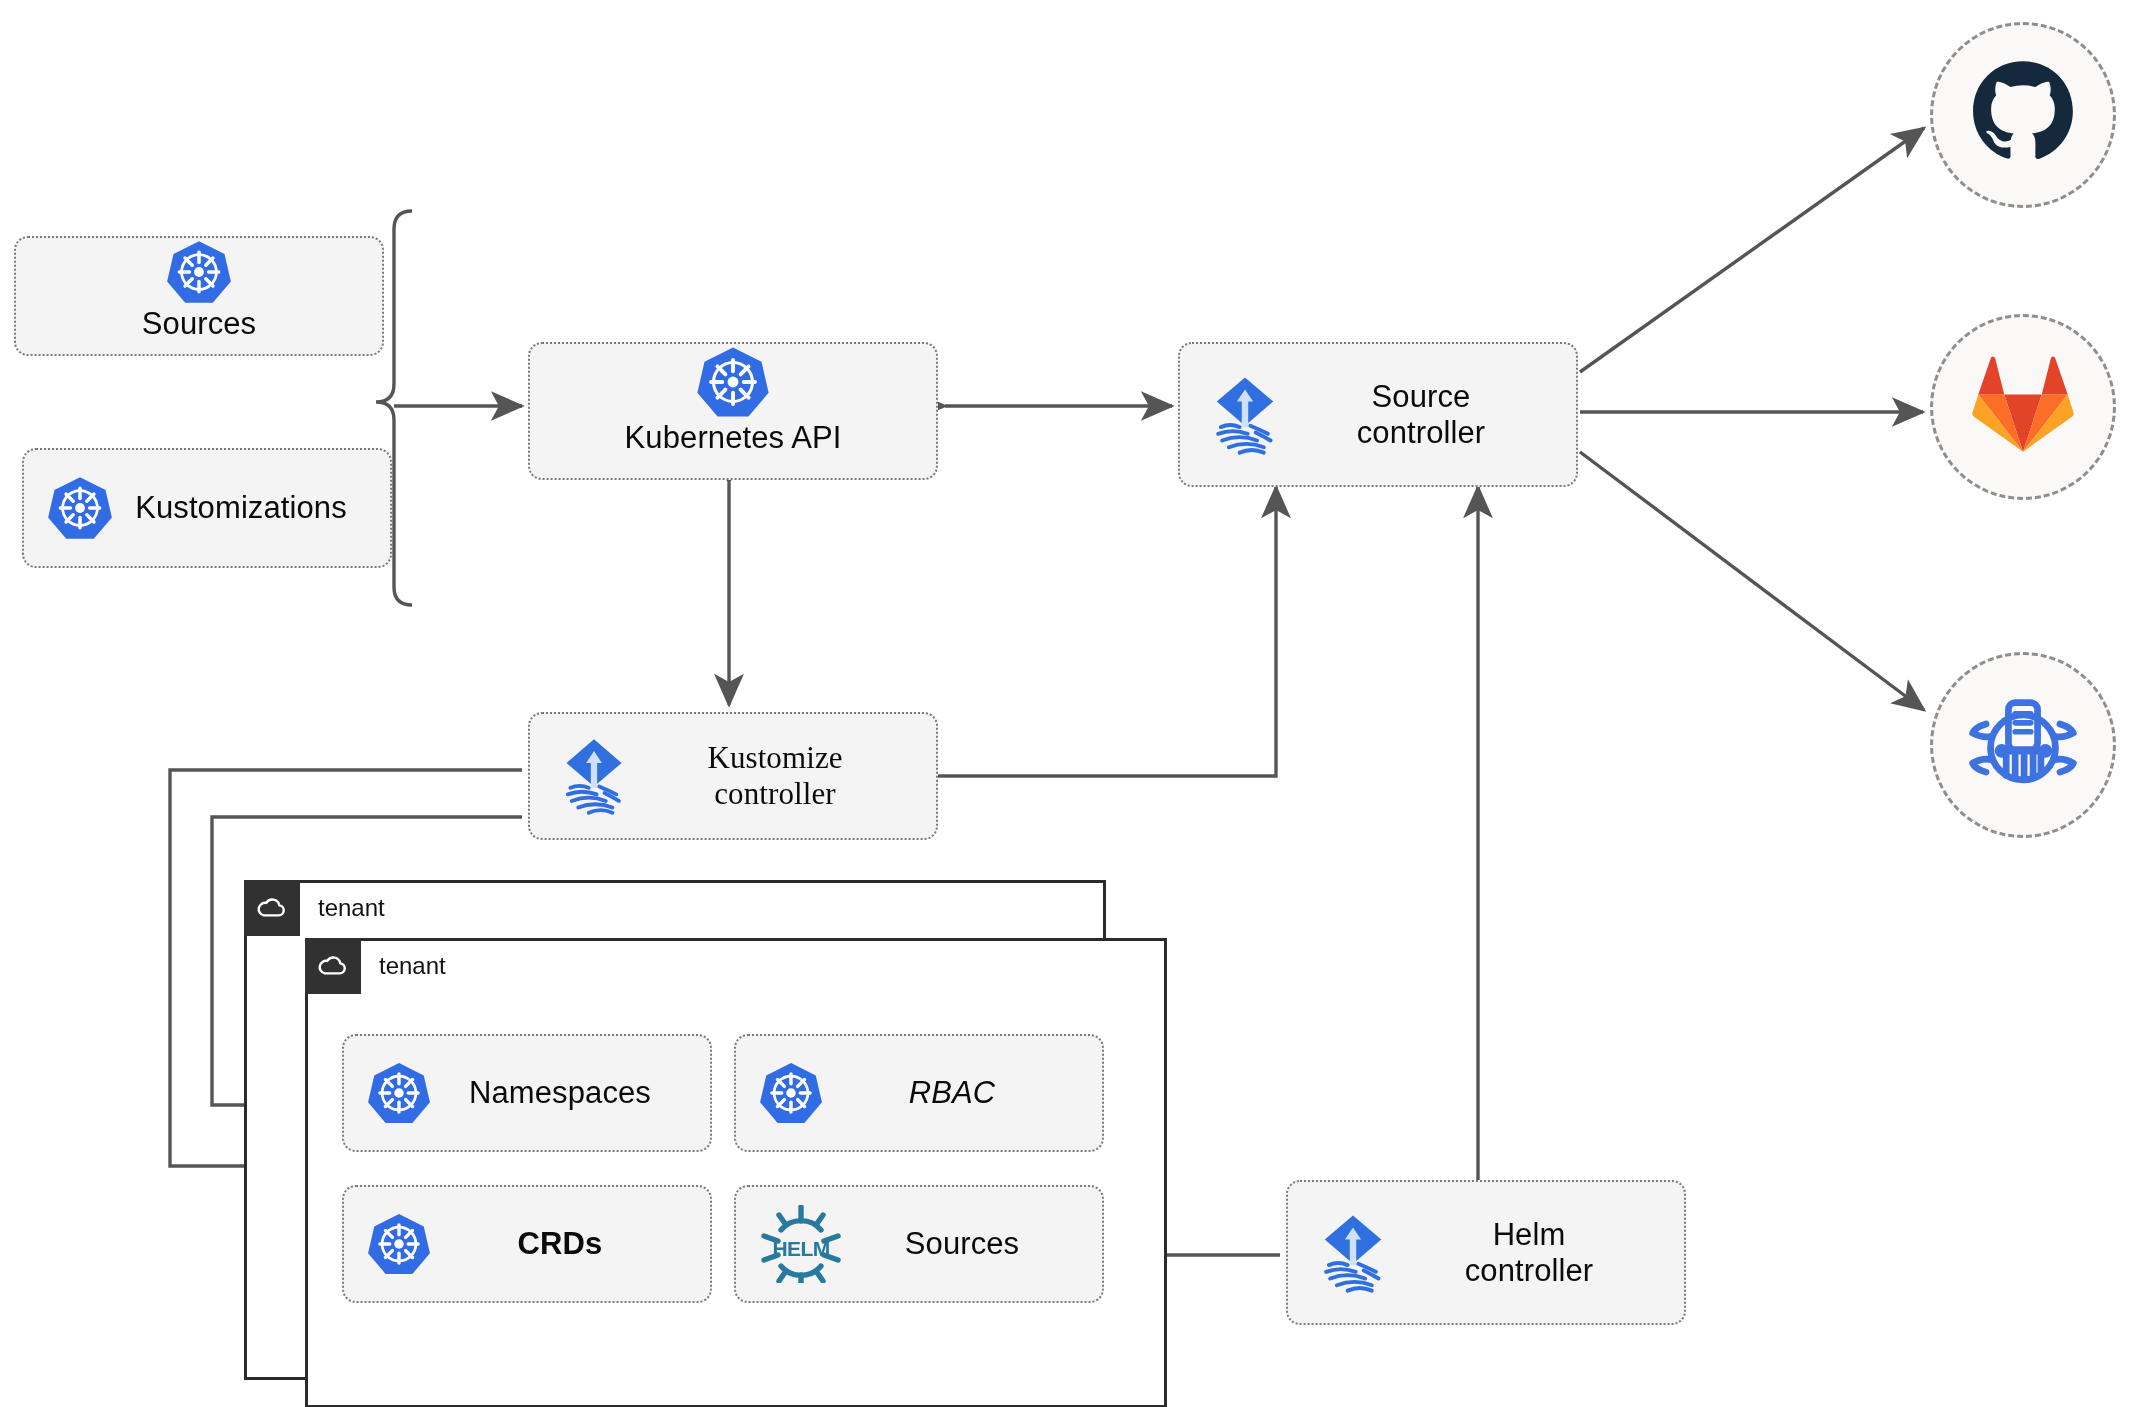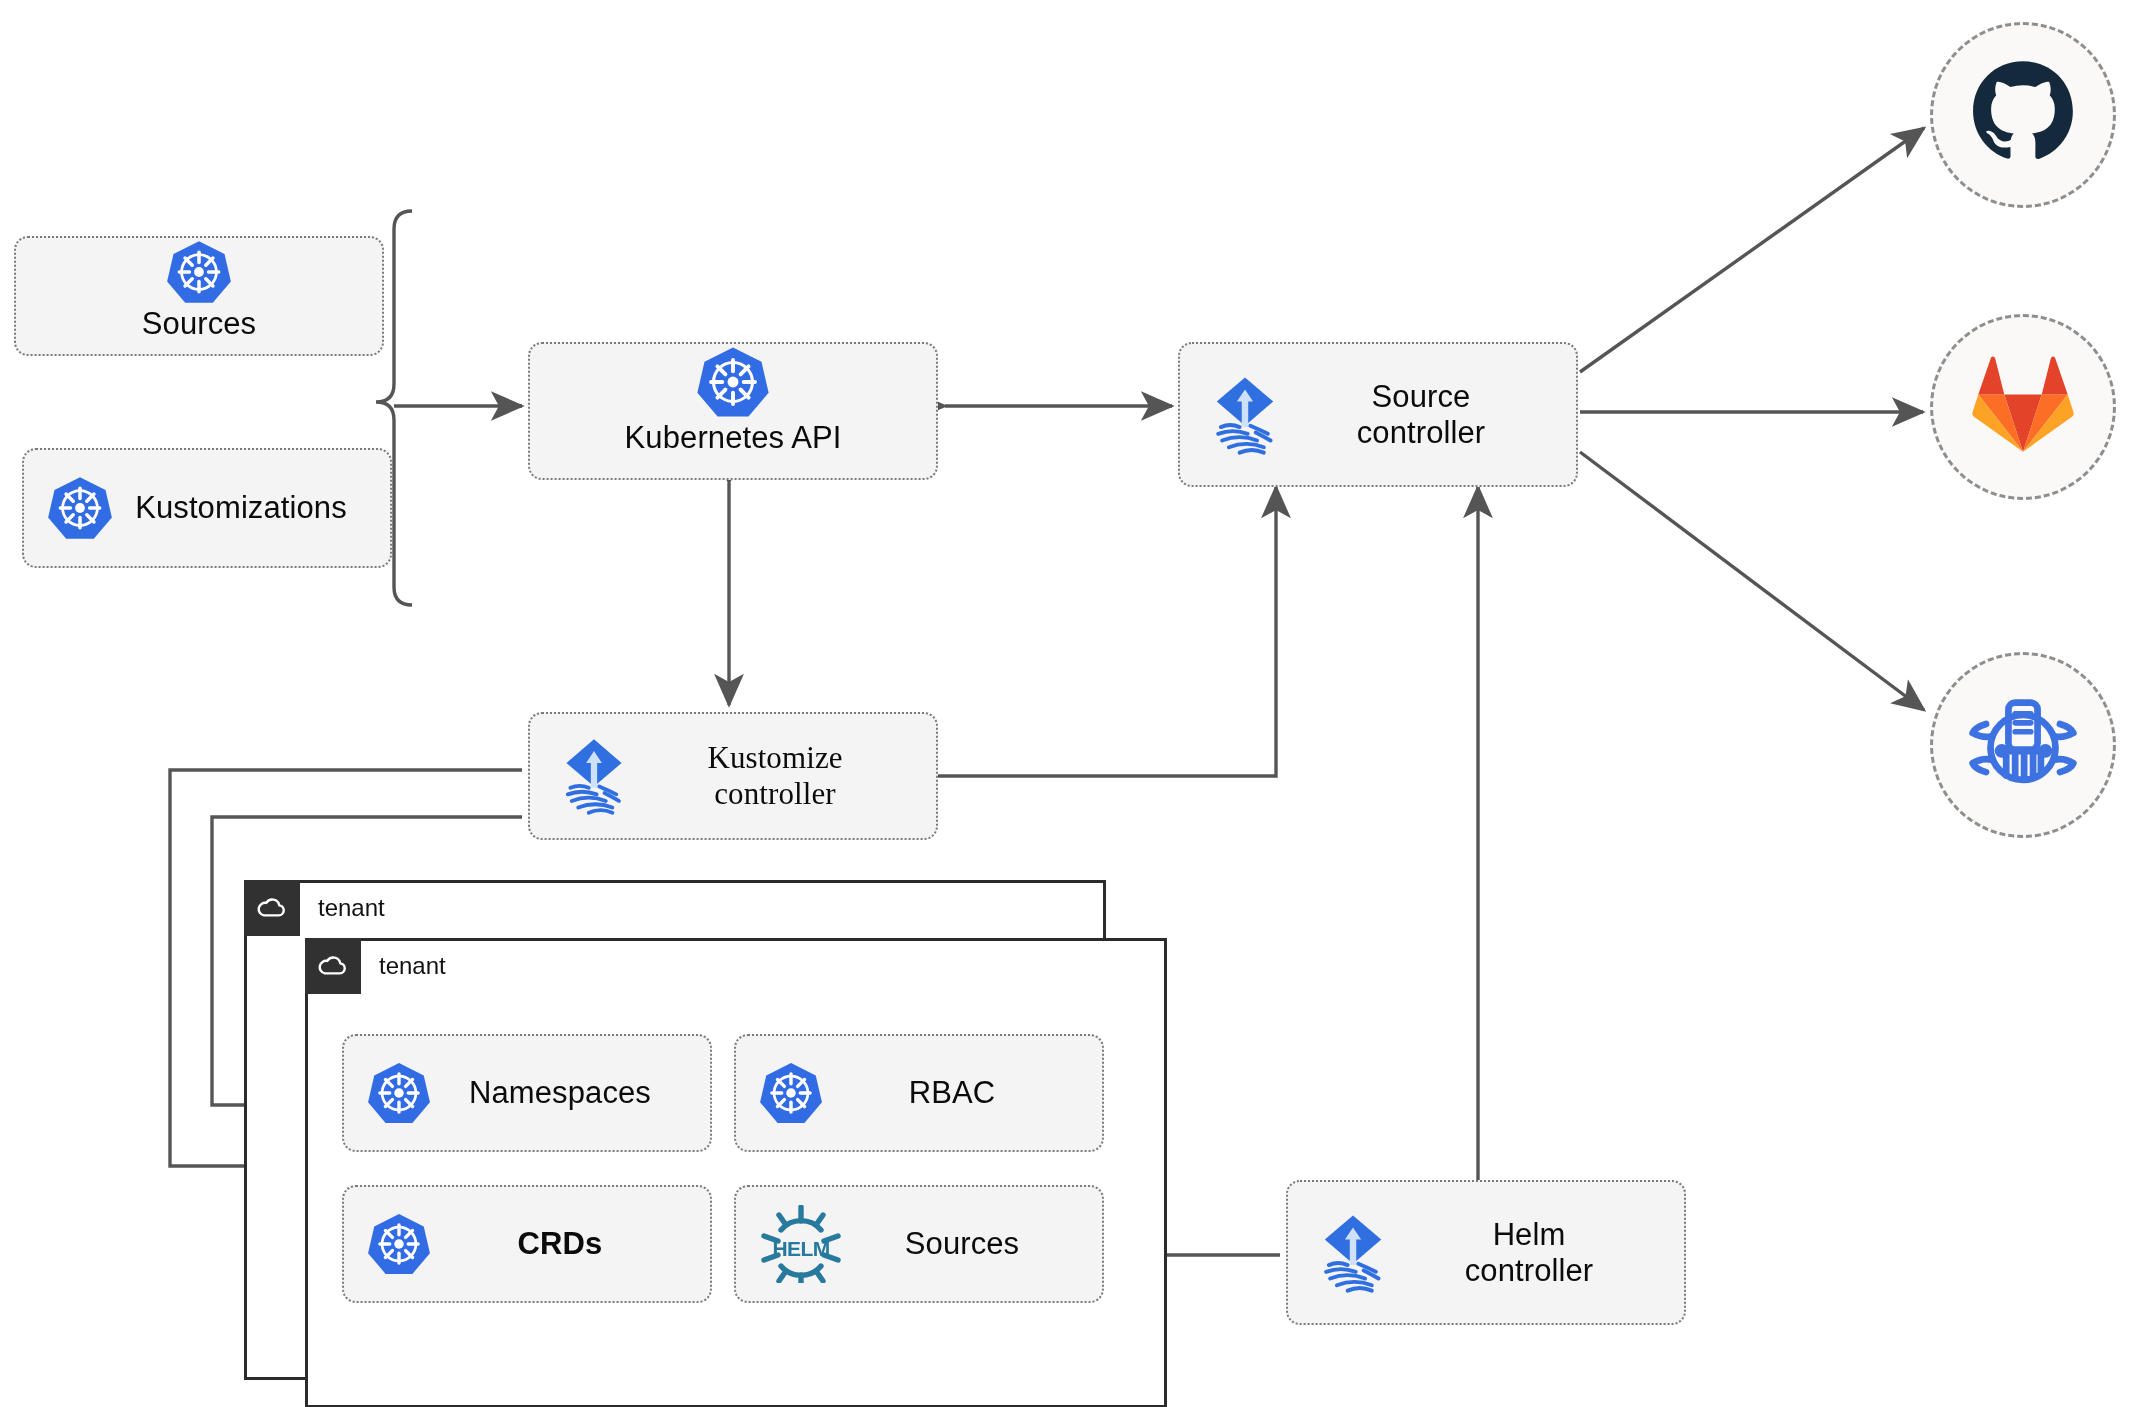--- a/index.html
+++ b/index.html
@@ -290,21 +290,21 @@
           </g>
           <g fill="none" stroke="#ffffff" stroke-width="2.6">
               <circle cx="32" cy="32" r="16.4"></circle>
             </g>
         </g>
       </svg>
     </span>
     <span class="lbl">Namespaces</span>
   </div>
 
-  <div class="node" style="left:734px; top:1034px; width:370px; height:118px; padding:0 22px;">
+  <div class="node" style="left:734px; top:1034px; width:370px; height:118px; padding:0 22px;font-style:italic;">
     <span class="ico">
       <svg width="66" height="66" viewBox="0 0 64 64">
         <polygon points="32,3 56,15 62,41 45,61 19,61 2,41 8,15" fill="#326ce5"></polygon>
         <g fill="#ffffff">
           <circle cx="32" cy="32" r="4.6"></circle>
           <g stroke="#ffffff" stroke-width="3.3" stroke-linecap="round" fill="none">
             <path d="M32 13.5 L32 23"></path>
               <path d="M32 41 L32 50.5"></path>
             <path d="M13.5 32 L23 32"></path>
               <path d="M41 32 L50.5 32"></path>

